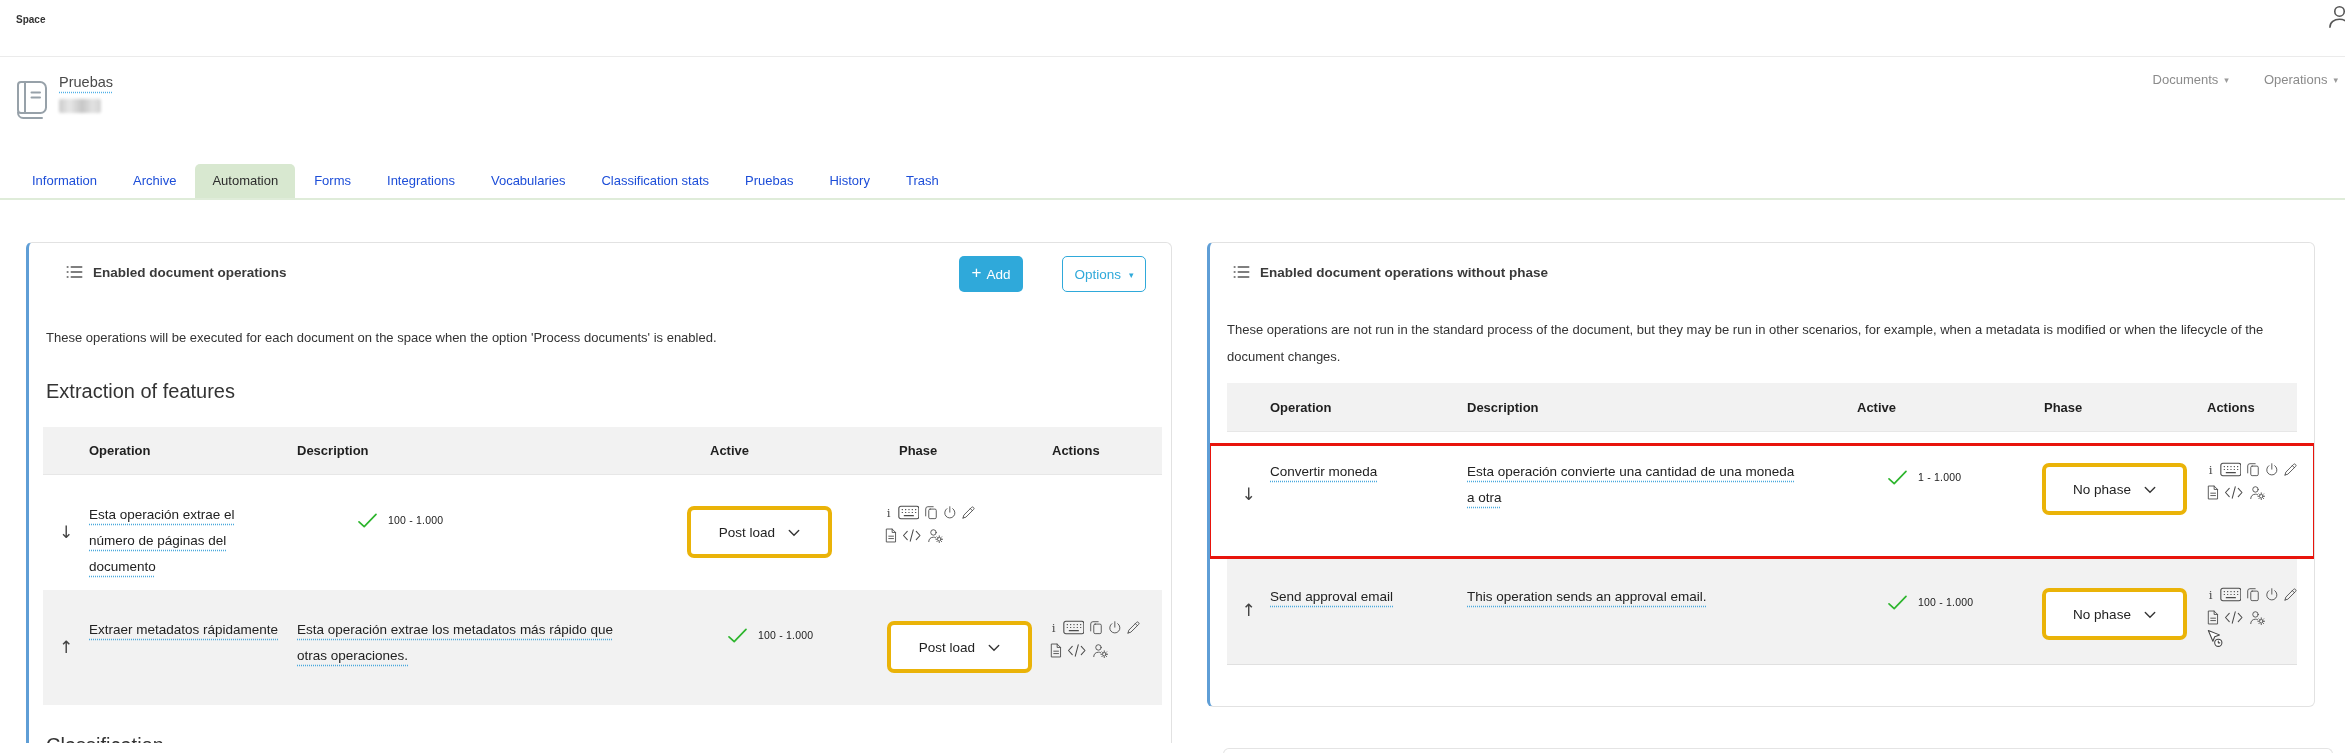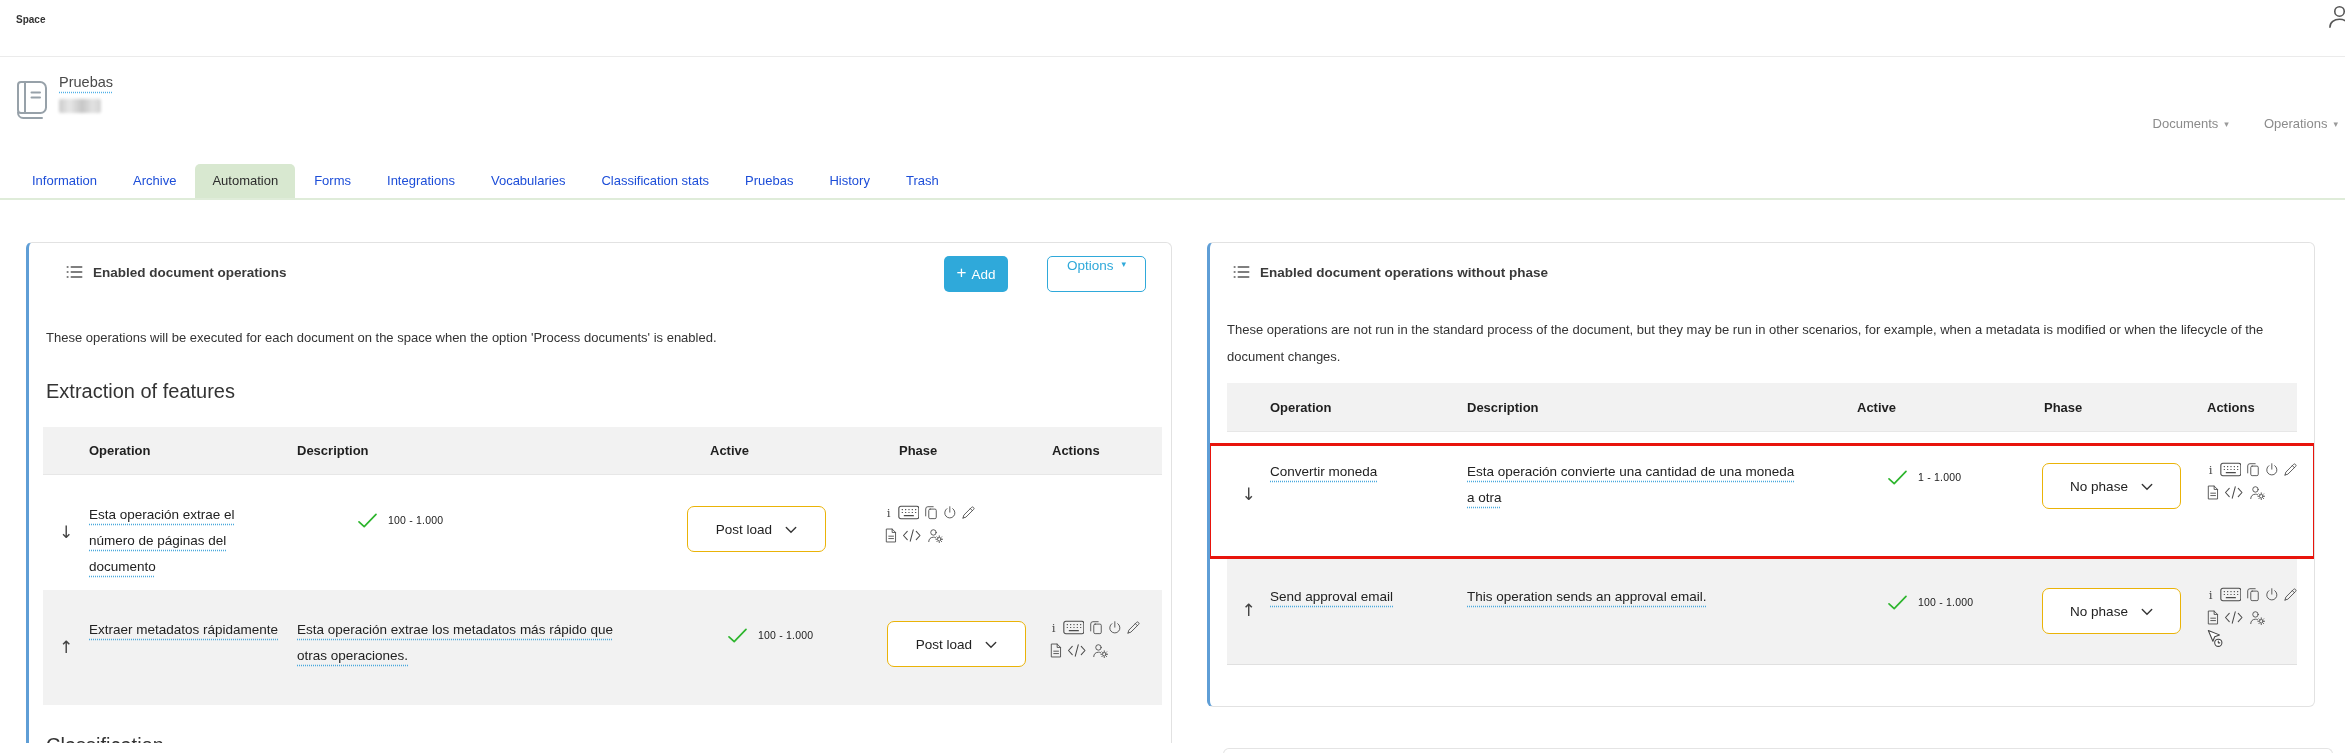--- a/index.html
+++ b/index.html
@@ -15,21 +15,21 @@
   
   .space-row{display:flex;padding:13px 14px 0 14px;height:107px;box-sizing:border-box;}
   .book-icon{width:36px;height:40px;margin-top:10px;color:#97a1a9;flex:none;}
   .book-icon svg{width:100%;height:100%;}
   .space-name-block{margin-left:9px;}
   .space-name{display:inline-block;margin-top:4px;font-size:14.5px;color:#4a4a4a;cursor:pointer;
     text-decoration:underline dotted #4fb0e6;text-underline-offset:5px;}
   .redacted{width:42px;height:14px;margin-top:8px;border-radius:2px;
     background:linear-gradient(90deg,#cbcbcb,#e7e7e7 25%,#c6c6c6 55%,#e2e2e2 80%,#d2d2d2);filter:blur(1.6px);}
   .space-menus{margin-left:auto;display:flex;gap:35px;align-items:flex-start;padding-top:2px;margin-right:-7px;}
-  .menu-item{display:inline-flex;align-items:center;gap:6px;font-size:13px;color:#8b8b8b;cursor:pointer;white-space:nowrap;margin-top:44px;}
+  .menu-item{display:inline-flex;align-items:center;gap:6px;font-size:13px;color:#8b8b8b;cursor:pointer;white-space:nowrap;}
   .menu-item .caret{font-size:9px;color:#9a9a9a;margin-top:1px;}
 
   
   .tabs{display:flex;align-items:flex-end;padding-left:15px;border-bottom:2px solid #dfecd9;margin-top:0;}
   .tab{font-size:13px;color:#1d4ed8;padding:9px 17px 10px;margin-right:2px;border-radius:5px 5px 0 0;cursor:pointer;white-space:nowrap;}
   .tab.active{background:#d8e8d0;color:#2c2c2c;}
 
   
   .main{display:flex;margin:42px 0 0 26px;gap:35px;align-items:flex-start;}
   .card{position:relative;background:#fff;border:1px solid #e2e2e2;border-left:3px solid #5f9ed6;border-radius:6px;box-sizing:border-box;}
@@ -38,22 +38,22 @@
   .card-header{display:flex;align-items:center;padding-top:21px;}
   .card.left  .card-header{padding-left:37px;}
   .card.right .card-header{padding-left:23px;}
   .list-icon{width:17px;height:16px;color:#555;flex:none;}
   .list-icon svg{width:100%;height:100%;}
   .panel-title{margin-left:10px;font-size:13.5px;font-weight:bold;color:#3a3a3a;}
   .panel-actions{position:absolute;top:13px;right:25px;display:flex;gap:39px;}
   .btn-add{width:64px;height:36px;border:none;border-radius:5px;background:#2fa9da;color:#fff;font-size:13.5px;
     display:flex;align-items:center;justify-content:center;gap:5px;cursor:pointer;font-family:inherit;}
   .btn-add .plus{font-size:17px;font-weight:400;margin-top:-2px;}
-  .btn-options{width:99px;height:36px;border:1px solid #2fa9da;border-radius:5px;background:#fff;color:#2fa9da;font-size:13.5px;
-    display:flex;align-items:flex-start;justify-content:center;gap:8px;cursor:pointer;font-family:inherit;}
+  .btn-options{width:84px;height:36px;border:1px solid #2fa9da;border-radius:5px;background:#fff;color:#2fa9da;font-size:13.5px;
+    display:flex;align-items:center;justify-content:center;gap:8px;cursor:pointer;font-family:inherit;}
   .btn-options .caret{font-size:9px;margin-top:1px;}
   .card-desc{font-size:13px;color:#333;line-height:27px;padding:0 30px 0 17px;margin:0;}
   .card.left  .card-desc{margin-top:44px;}
   .card.right .card-desc{margin-top:36px;}
   .section-heading{font-size:20px;font-weight:400;color:#333;margin:29px 0 0 17px;}
 
   
   .optable{font-size:13px;}
   .tbl-left{margin:24px 9px 0 14px;}
   .tbl-right{margin:13px 17px 0 17px;}
@@ -75,21 +75,21 @@
   .op-link{font-size:13.5px;color:#222;line-height:26px;cursor:pointer;
     text-decoration:underline dotted #49a8dc;text-underline-offset:4.5px;}
   .c-active{display:flex;align-items:flex-start;gap:10px;padding-top:37px;}
   .tbl-left  .c-active{padding-left:60px;}
   .tbl-right .c-active{padding-left:45px;}
   .check-icon{width:21px;height:17px;flex:none;}
   .check-icon svg{width:100%;height:100%;}
   .active-range{font-size:10.5px;color:#222;margin-top:2px;letter-spacing:.2px;white-space:nowrap;}
   .tbl-left  .c-phase{padding:31px 0 0 20px;}
   .tbl-right .c-phase{padding:31px 0 0 0;}
-  .phase-select{width:137px;height:44px;background:#fff;border:1px solid #eab308;border-radius:7px;cursor:pointer;
+  .phase-select{width:137px;height:44px;background:#fff;border:4px solid #eab308;border-radius:7px;cursor:pointer;
     display:flex;align-items:center;justify-content:center;gap:13px;font-size:13.5px;color:#222;}
   .phase-select .chev{width:12px;height:8px;display:inline-flex;margin-top:2px;color:#333;}
   .phase-select .chev svg{width:100%;height:100%;}
   .tbl-left  .c-actions{padding:30px 0 0 18px;}
   .tbl-right .c-actions{padding:30px 0 0 10px;}
   .tbl-left  .h-active{padding-left:43px;} .tbl-right .h-active{padding-left:15px;}
   .tbl-left  .h-phase{padding-left:32px;}  .tbl-right .h-phase{padding-left:2px;}
   .tbl-left  .h-actions{padding-left:20px;}.tbl-right .h-actions{padding-left:10px;}
   .actions-wrap{display:flex;flex-wrap:wrap;width:98px;column-gap:5px;row-gap:8px;align-items:center;}
   .act-icon{display:inline-flex;height:15px;color:#4a4a4a;cursor:pointer;}

